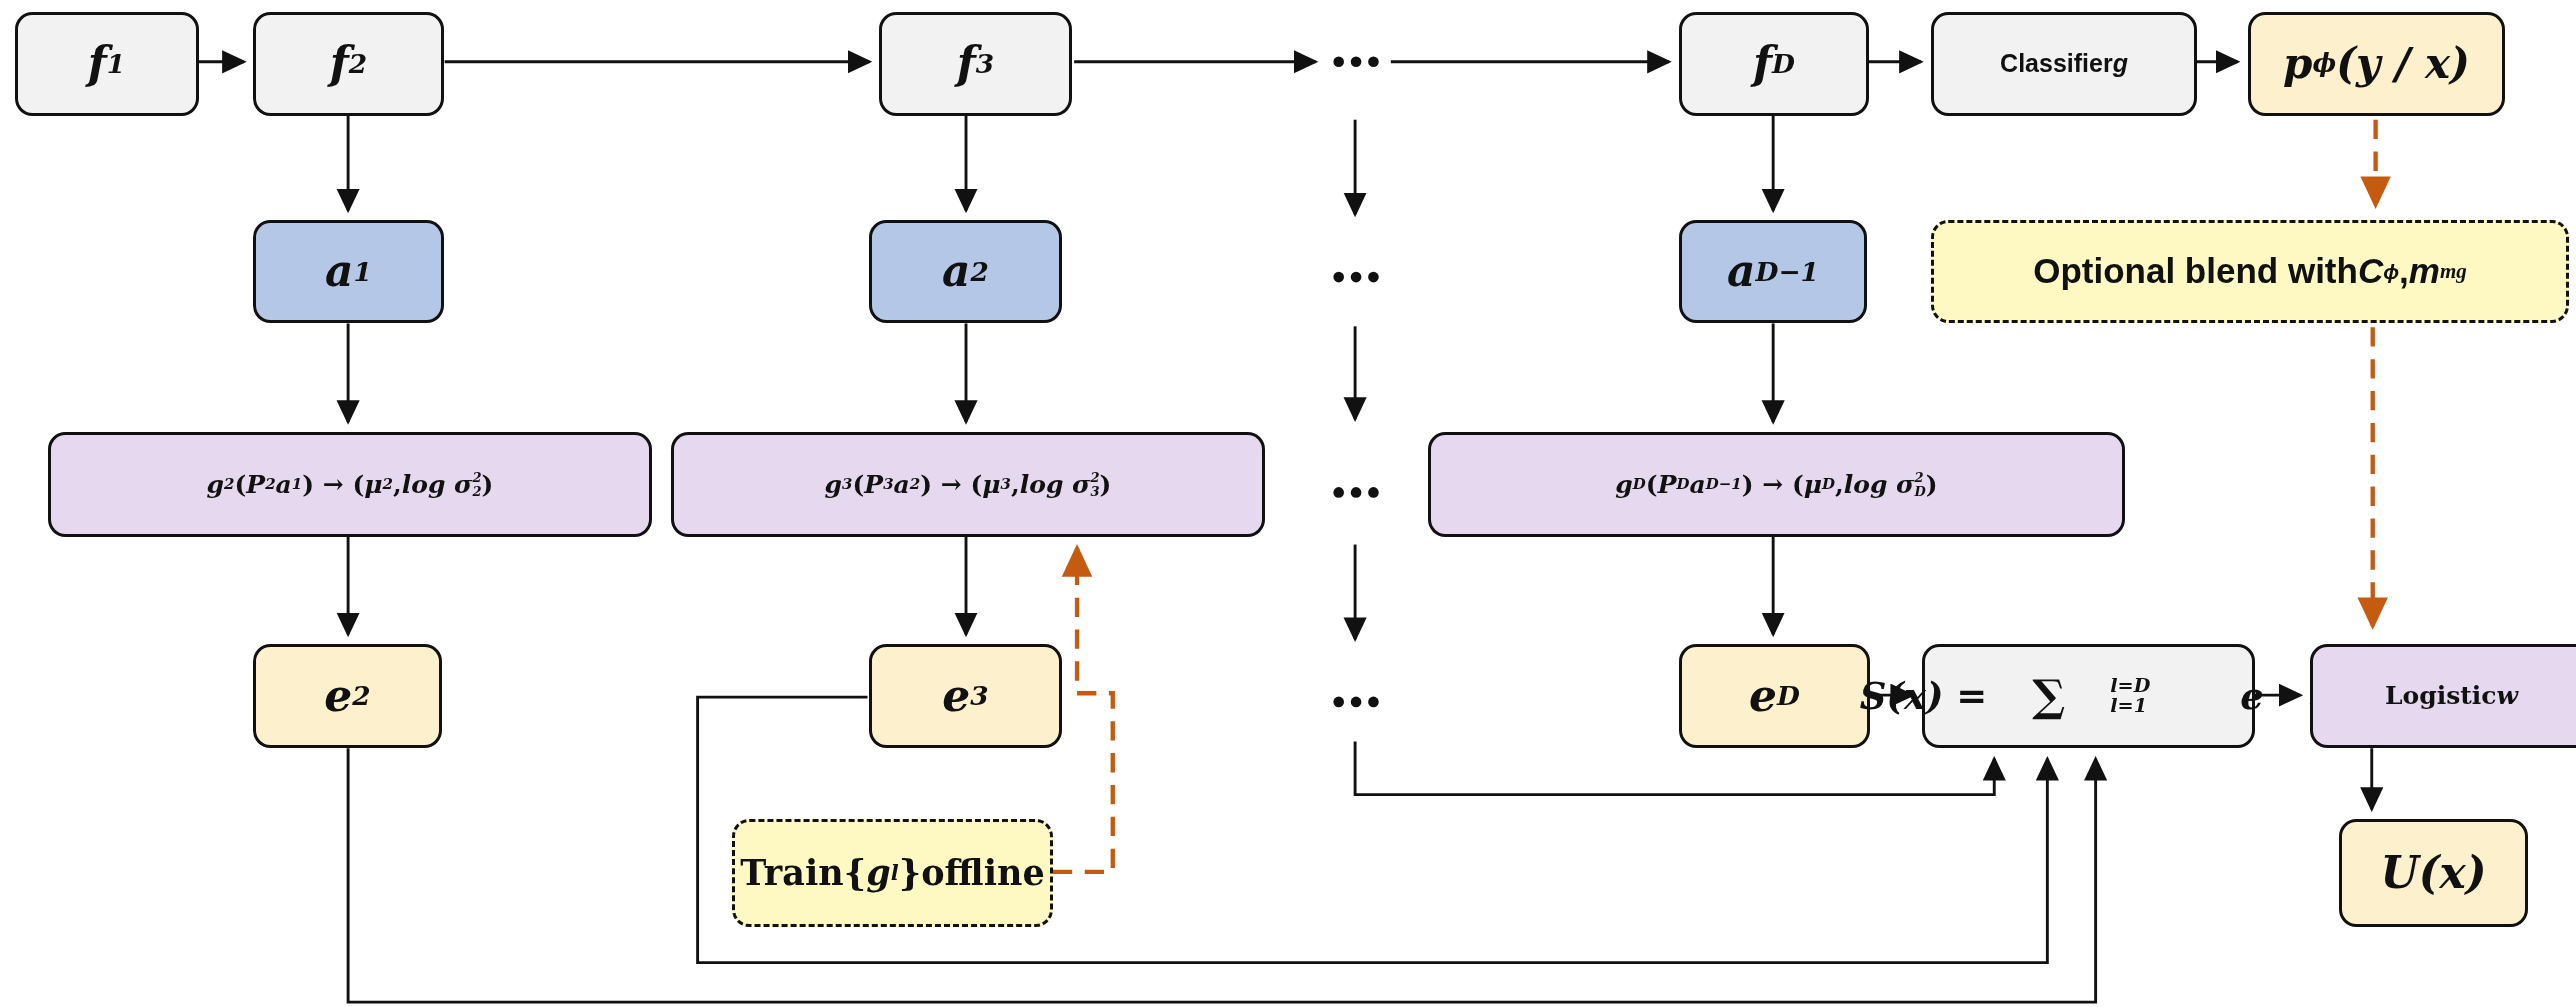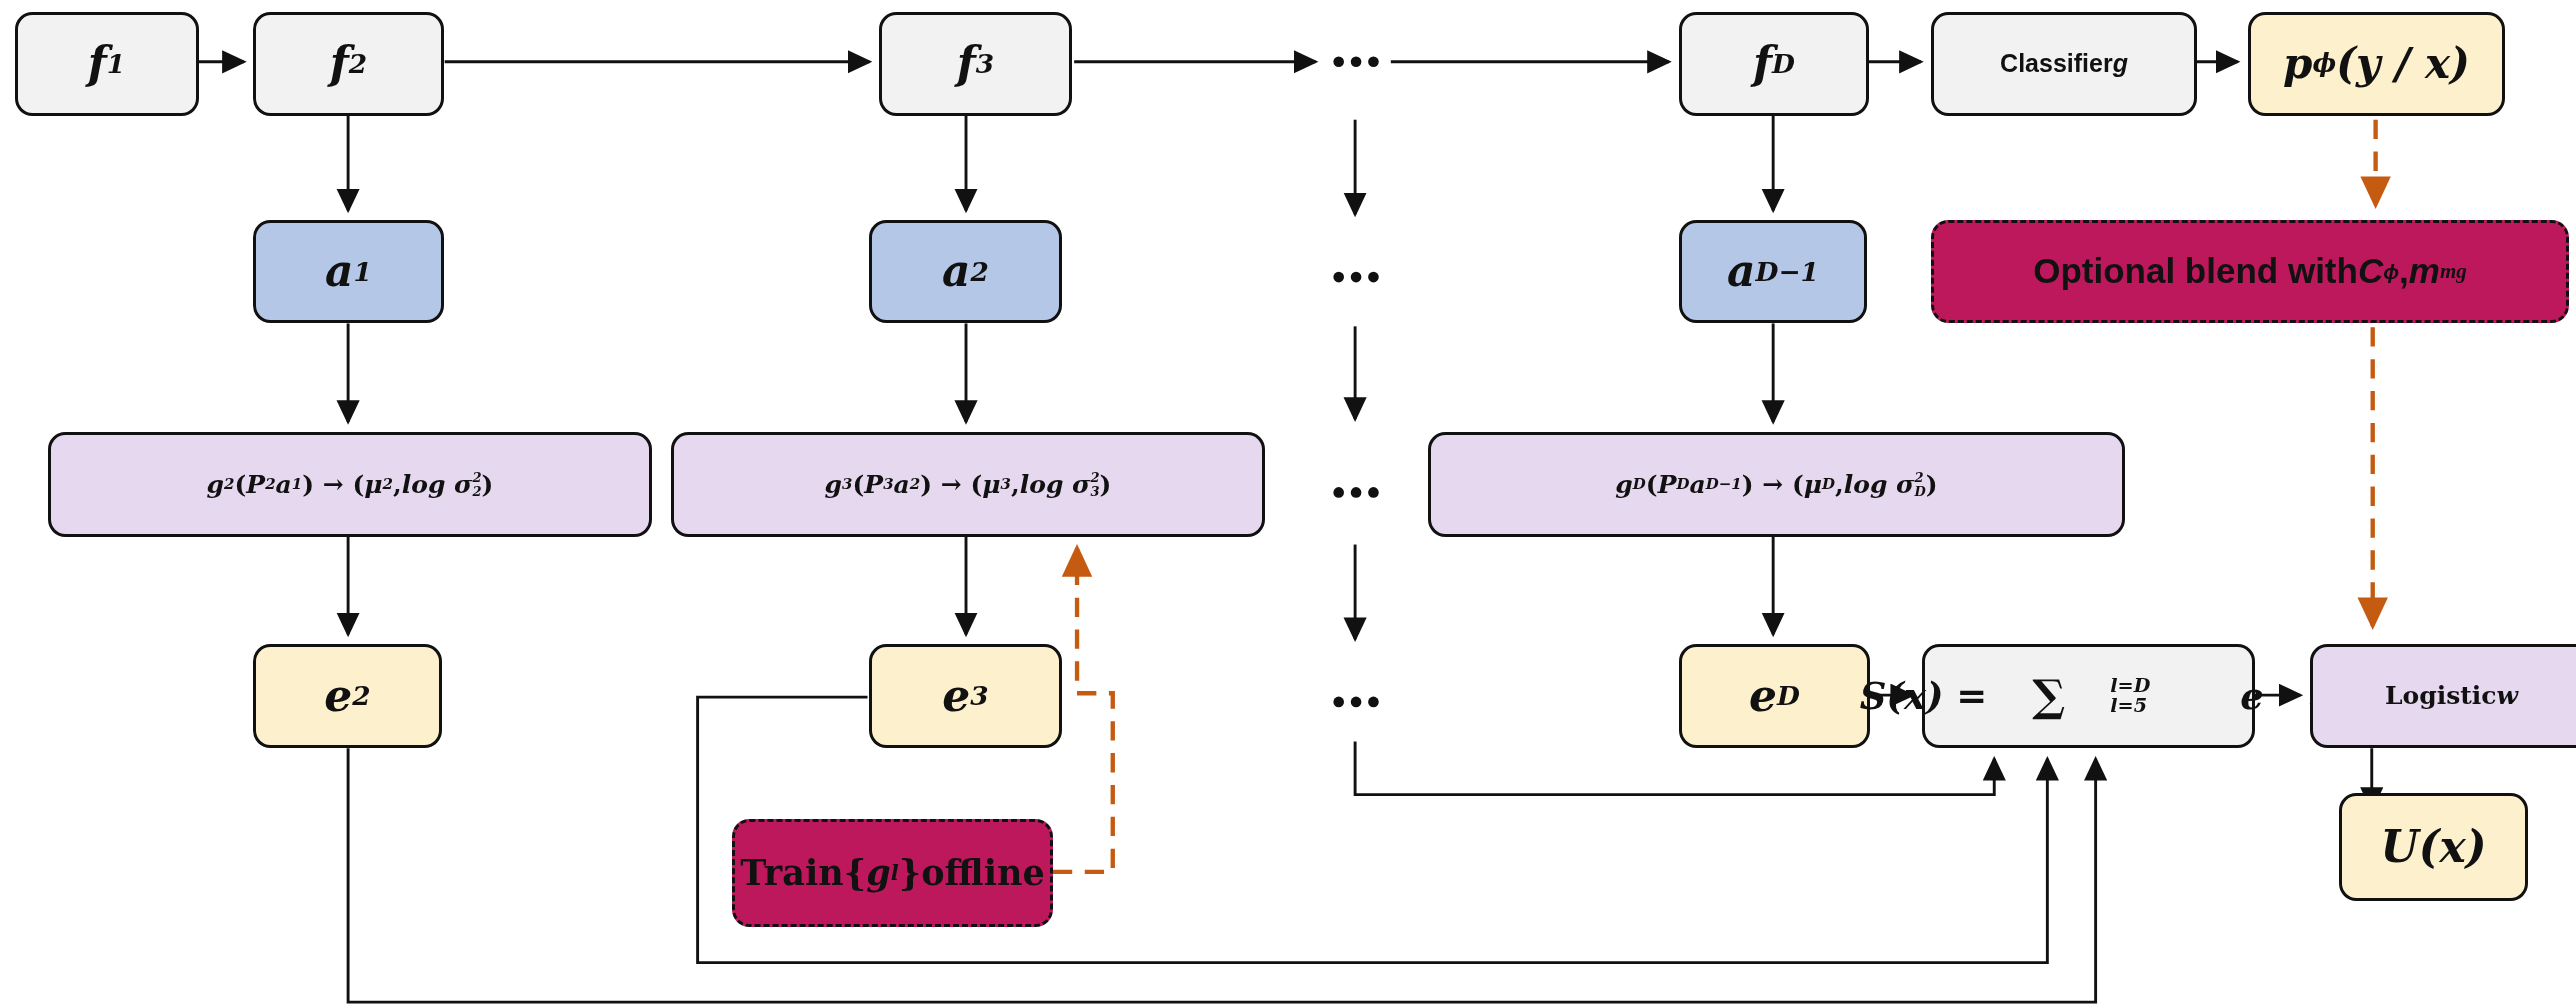--- a/index.html
+++ b/index.html
@@ -6,21 +6,21 @@
   #canvas{position:relative;width:2576px;height:1007px;background:#ffffff;overflow:hidden;
           font-family:"DejaVu Serif",serif;color:#111;}
   #wires{position:absolute;left:0;top:0;z-index:0;}
   .nd{position:absolute;box-sizing:border-box;border:3.9px solid #111;border-radius:17.4px;
       display:flex;align-items:center;justify-content:center;text-align:center;
       font-weight:bold;z-index:1;line-height:1.1;white-space:nowrap;}
   .fill-gray{background:#f2f2f2;}
   .fill-blue{background:#b4c7e7;}
   .fill-lav{background:#e6d8ee;}
   .fill-yel{background:#fdf0cd;}
-  .fill-pink{background:#be185d;}
+  .fill-pink{background:#fef9c3;}
   .dashbox{border-style:dashed;}
   .f-sans{font-family:"Liberation Sans",sans-serif;}
   
   .s-i{font-style:italic;}
   .s-r{font-style:normal;}
   .s-sub{font-style:italic;font-size:0.60em;vertical-align:-0.30em;}
   .s-sup{font-style:italic;font-size:0.60em;vertical-align:0.45em;font-family:Liberation Serif, serif;}
   .s-big{font-style:normal;font-size:1.18em;}
   .stk{display:inline-flex;flex-direction:column;align-items:flex-start;
        font-style:italic;font-size:0.52em;line-height:1.02;vertical-align:-0.55em;}
@@ -222,37 +222,37 @@
     </div>
   <div class="nd fill-yel t46" style="left:1679px;top:644px;width:191px;height:104px;">
       <span class="s-i">e</span>
       <span class="s-sub">D</span>
     </div>
   <div class="nd fill-gray t38" style="left:1922px;top:644px;width:333px;height:104px;gap:45px;">
       <span class="s-i">S(x) =</span>
       <span class="s-big">∑</span>
       <span class="stk">
         <span>l=D</span>
-        <span>l=5</span>
+        <span>l=1</span>
       </span>
       <span class="s-r"> </span>
       <span class="s-i">e</span>
       <span class="s-sub">l</span>
     </div>
   <div class="nd fill-lav t40" style="left:2310px;top:644px;width:283px;height:104px;">
       <span class="s-r">Logistic </span>
       <span class="s-i">w</span>
     </div>
 
   <div class="nd fill-pink dashbox t36" style="left:732px;top:819px;width:321px;height:108px;">
       <span class="s-r">Train </span>
       <span class="s-r">{</span>
       <span class="s-i">g</span>
       <span class="s-sub">l</span>
       <span class="s-r">} </span>
       <span class="s-r">offline</span>
     </div>
-  <div class="nd fill-yel t46" style="left:2339px;top:793px;width:189px;height:108px;">
+  <div class="nd fill-yel t46" style="left:2339px;top:819px;width:189px;height:108px;">
       <span class="s-i">U(x)</span>
     </div>
 
 </div>
 
 
 </body></html>

